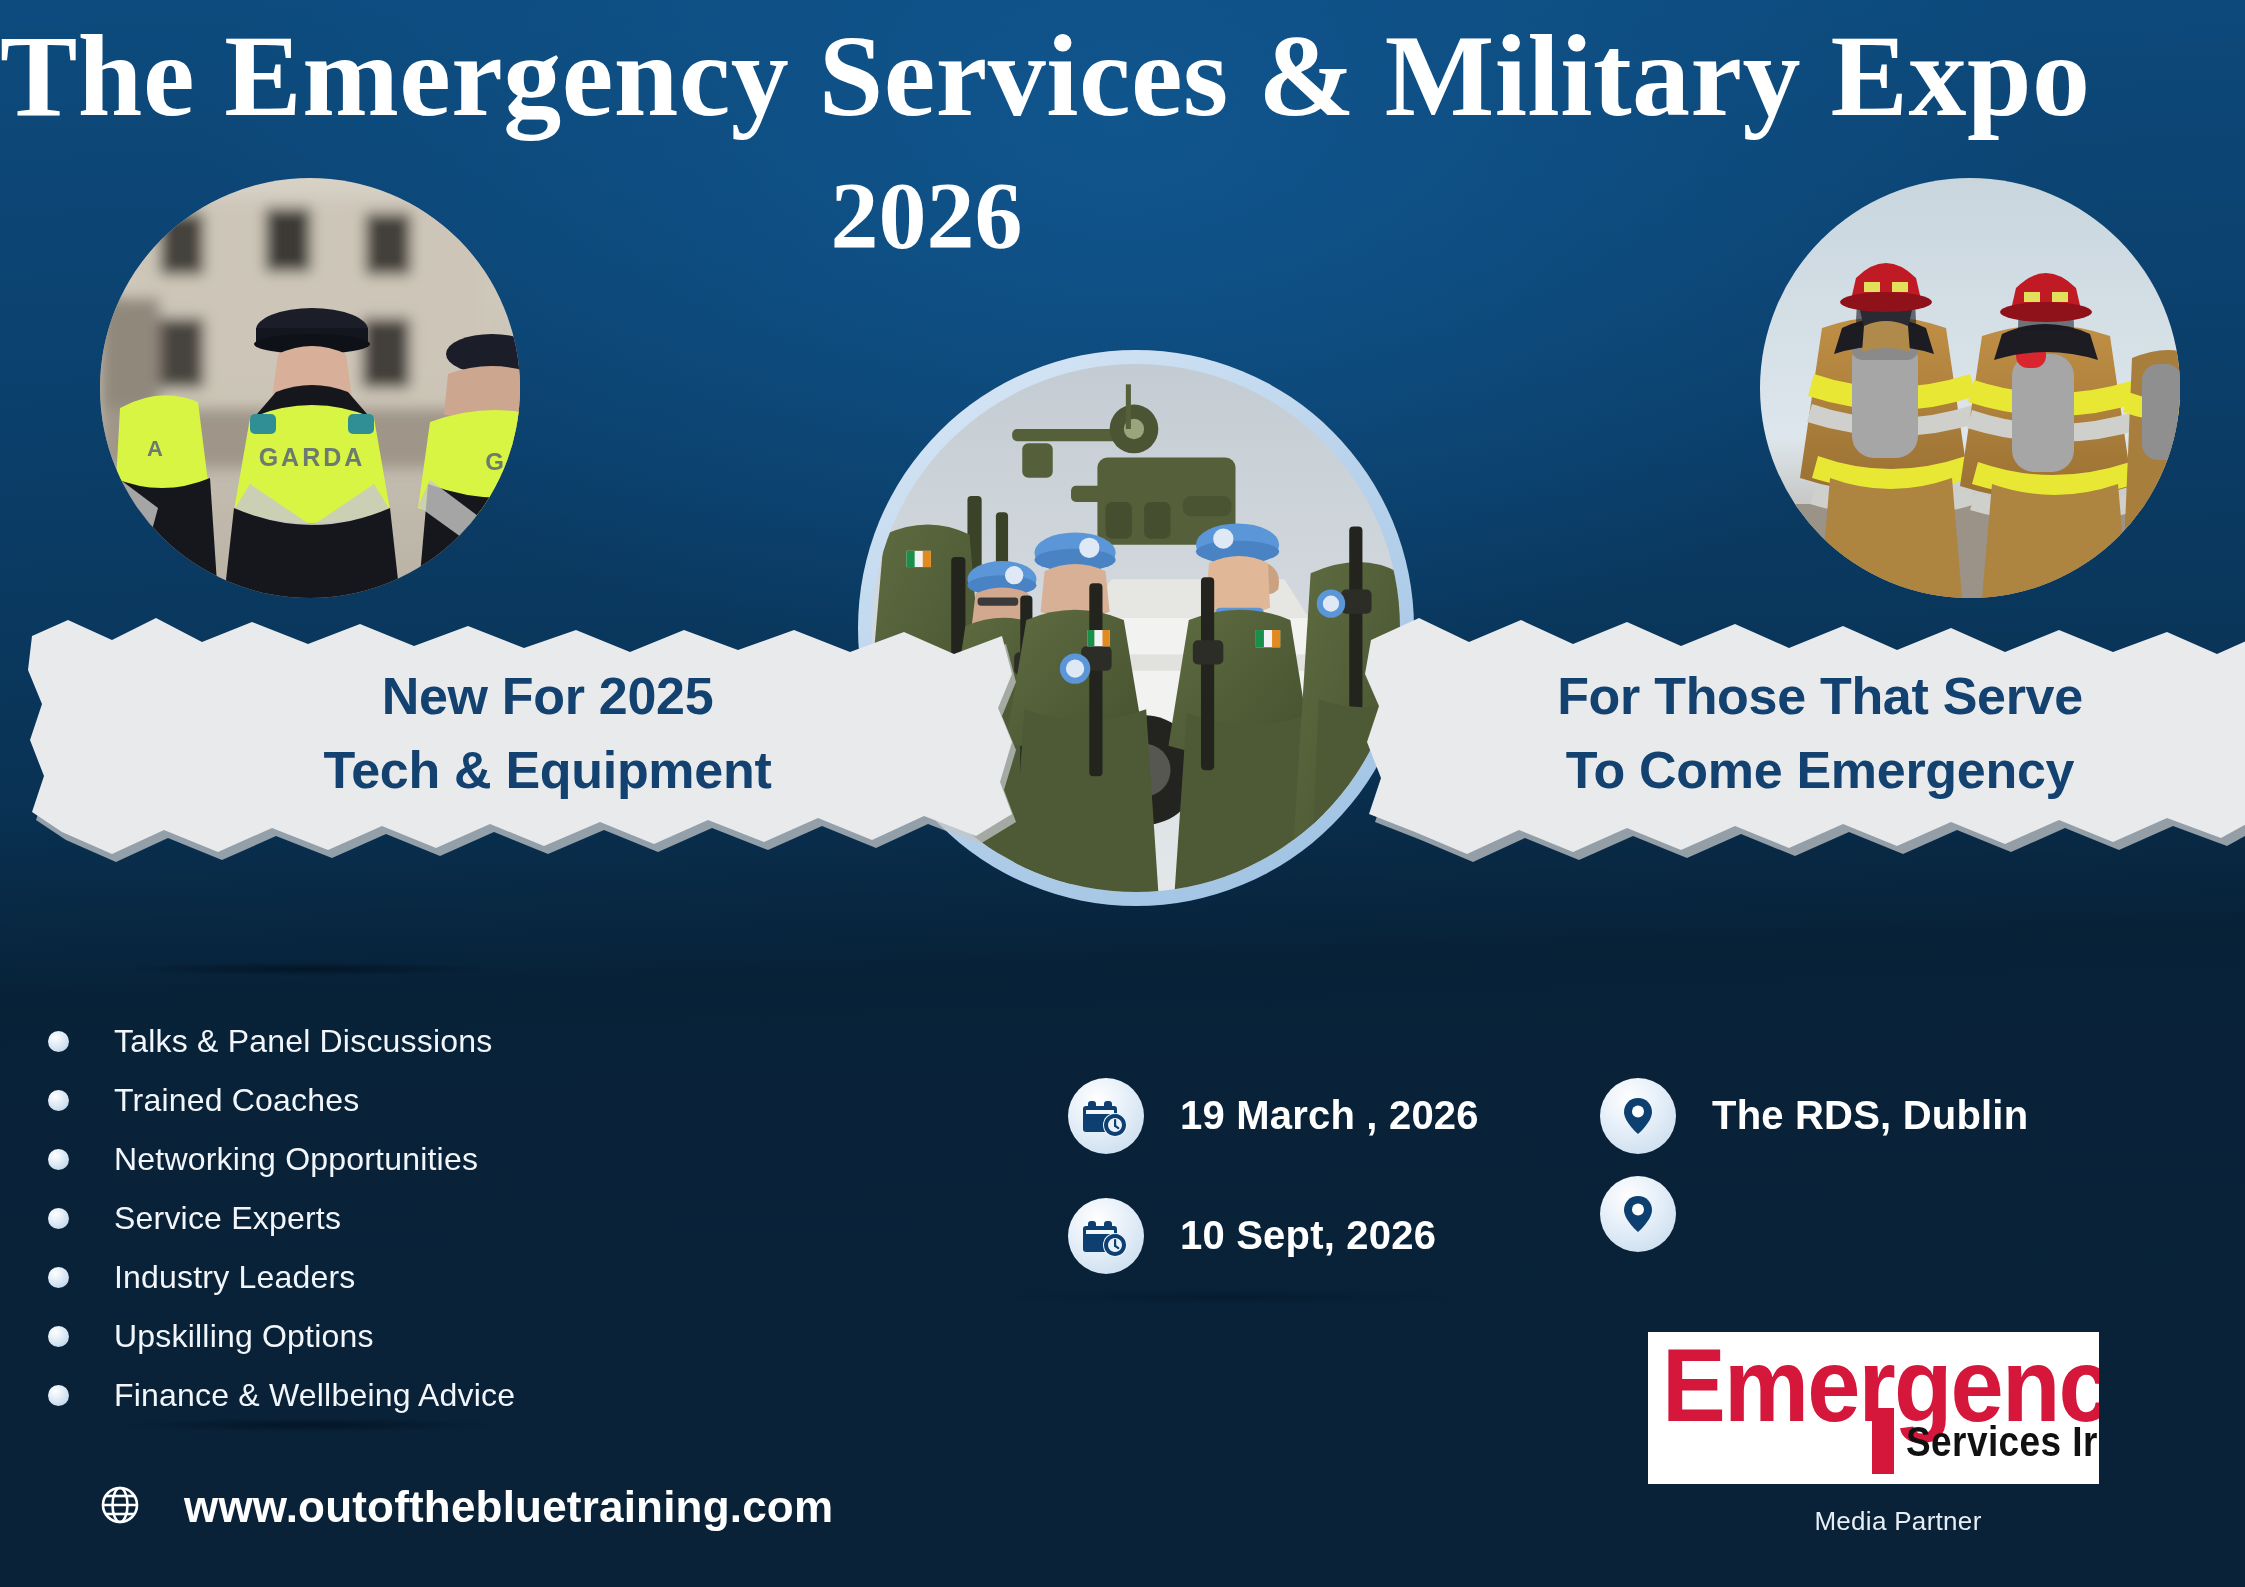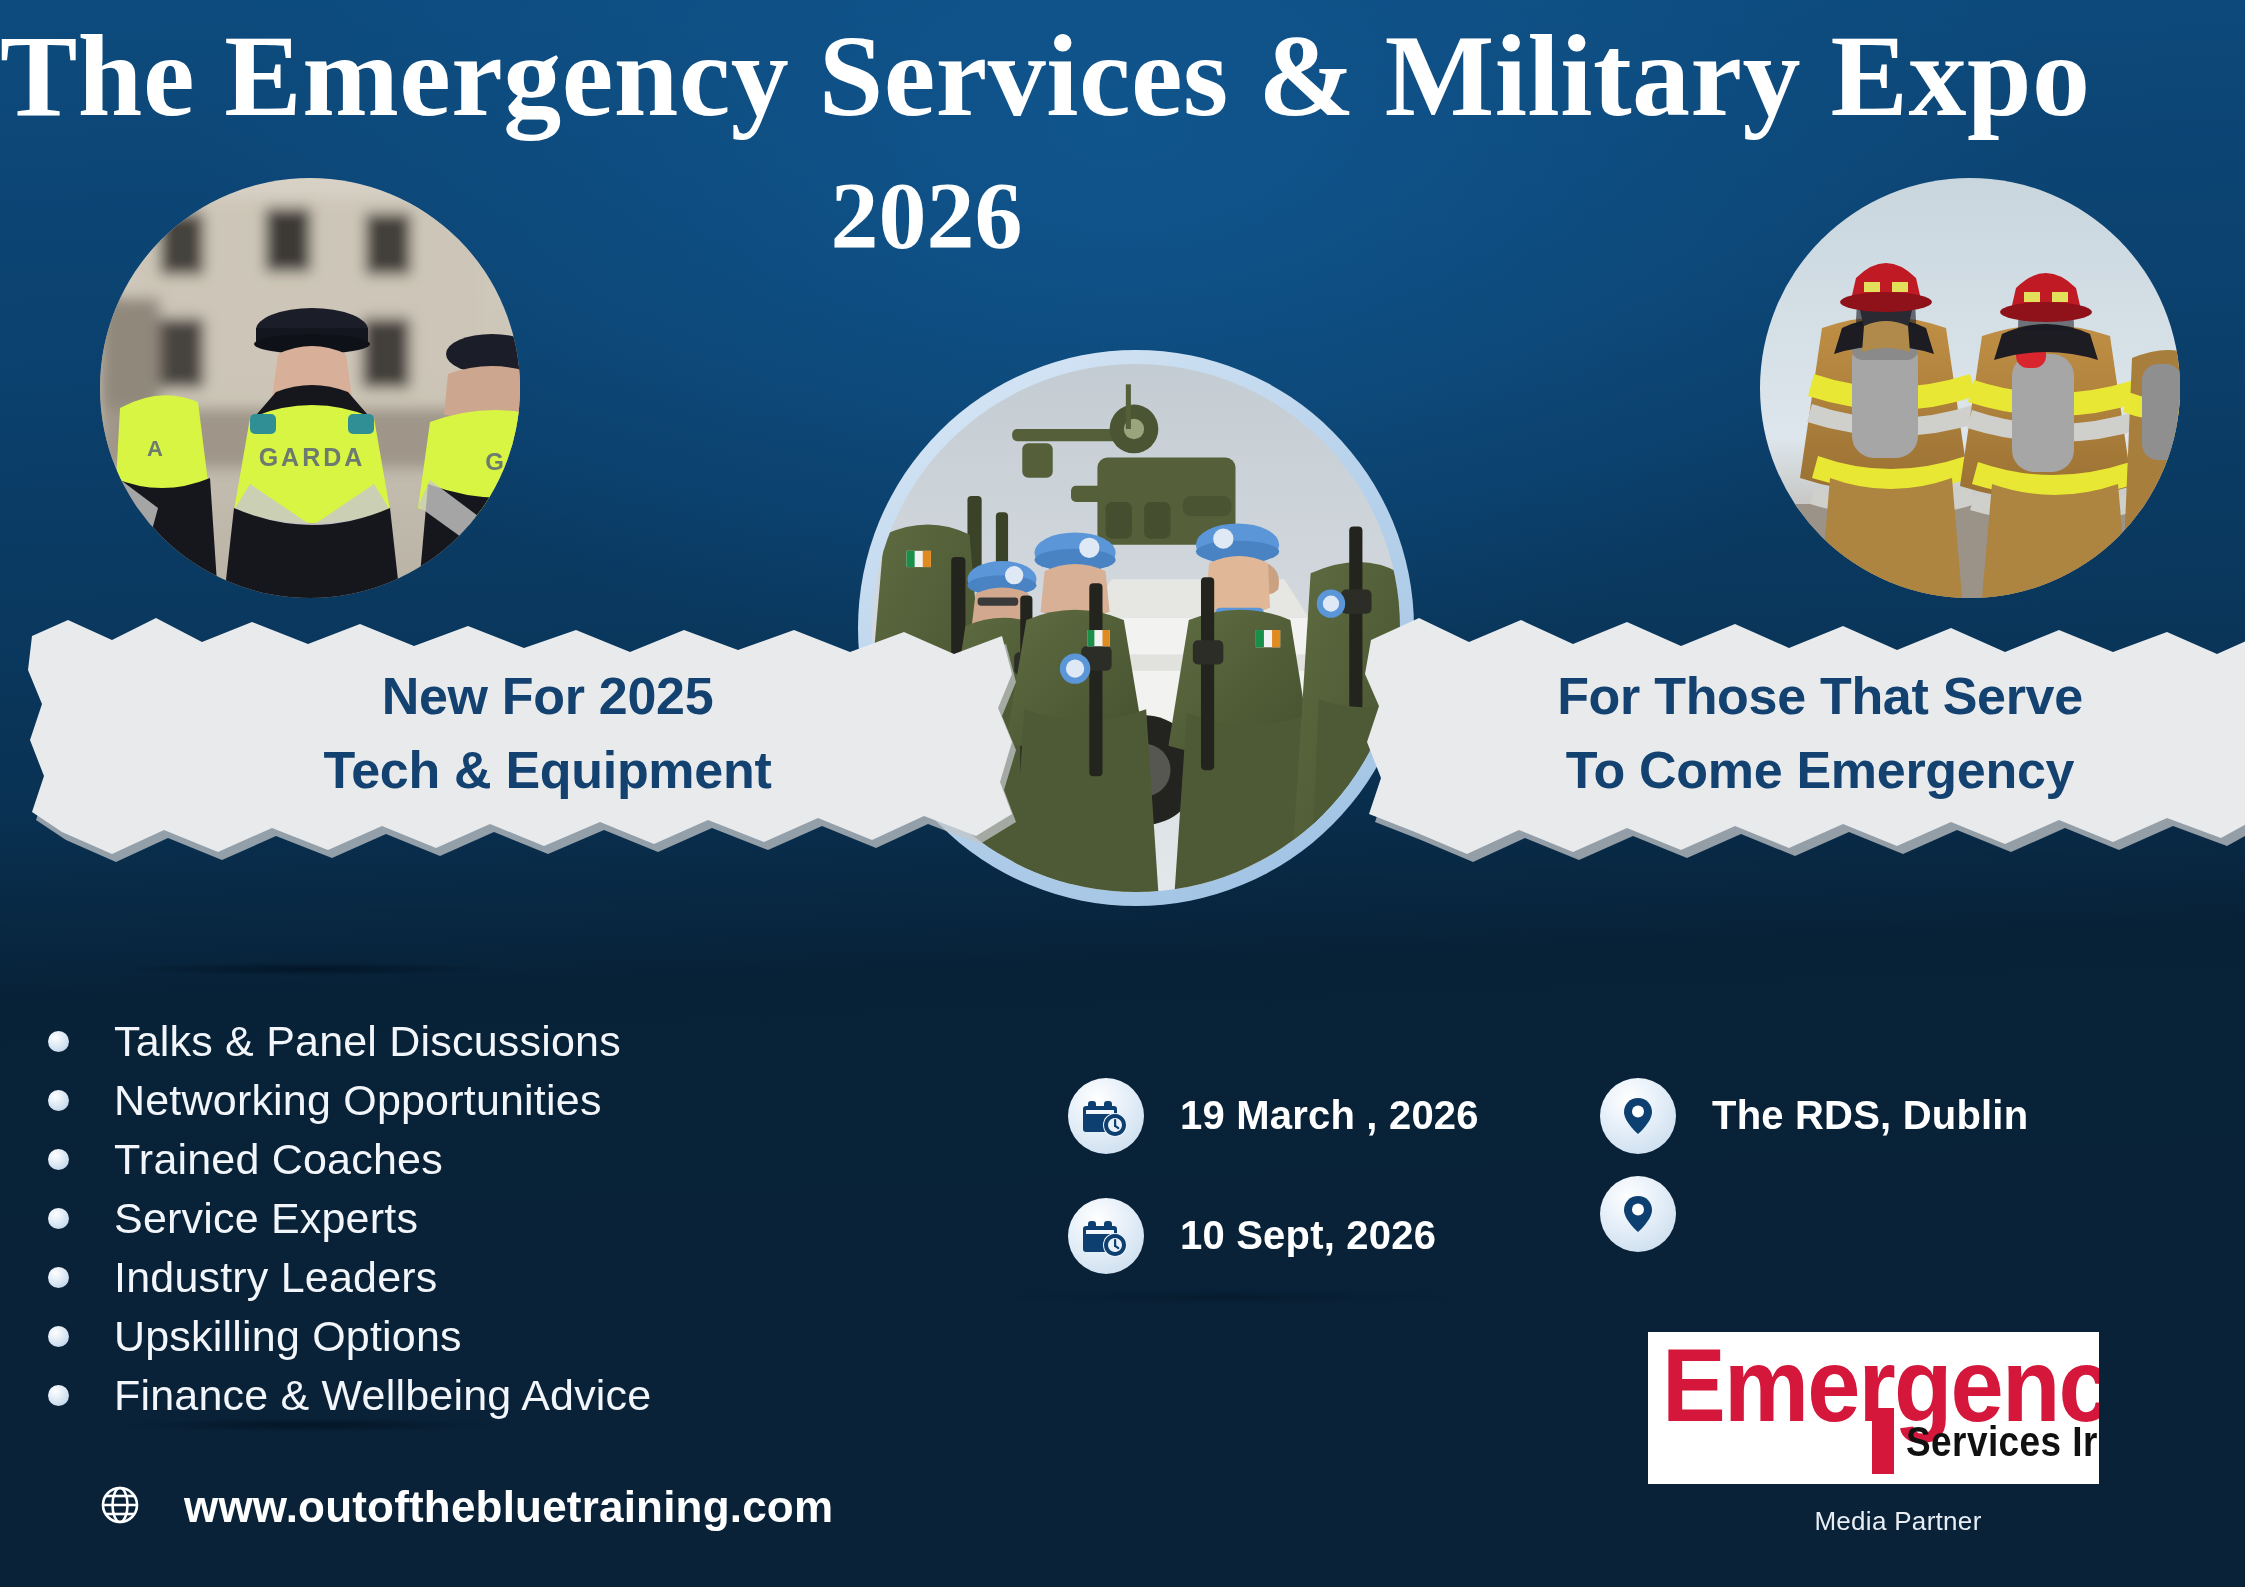--- a/index.html
+++ b/index.html
@@ -133,21 +133,21 @@
   .bullet-dot {
     width: 21px;
     height: 21px;
     border-radius: 50%;
     background: radial-gradient(circle at 35% 30%, #ffffff 0%, #cfe0f0 65%, #a9c5dd 100%);
     flex: 0 0 auto;
     margin-right: 45px;
   }
   .bullet-label {
     color: #f2f6fa;
-    font-size: 43px;
+    font-size: 32px;
     font-weight: 400;
     letter-spacing: 0.2px;
     white-space: nowrap;
   }
 
   
   .info-col {
     position: absolute;
   }
   .info-dates  { left: 1068px; top: 1078px; }
@@ -508,25 +508,25 @@
   <div class="divider divider-bottom"></div>
   <div class="divider divider-mid"></div>
 
   <div class="bullets">
     <div class="bullet-row">
       <span class="bullet-dot"></span>
       <span class="bullet-label">Talks &amp; Panel Discussions</span>
     </div>
     <div class="bullet-row">
       <span class="bullet-dot"></span>
-      <span class="bullet-label">Networking Opportunities</span>
+      <span class="bullet-label">Trained Coaches</span>
     </div>
     <div class="bullet-row">
       <span class="bullet-dot"></span>
-      <span class="bullet-label">Trained Coaches</span>
+      <span class="bullet-label">Networking Opportunities</span>
     </div>
     <div class="bullet-row">
       <span class="bullet-dot"></span>
       <span class="bullet-label">Service Experts</span>
     </div>
     <div class="bullet-row">
       <span class="bullet-dot"></span>
       <span class="bullet-label">Industry Leaders</span>
     </div>
     <div class="bullet-row">

